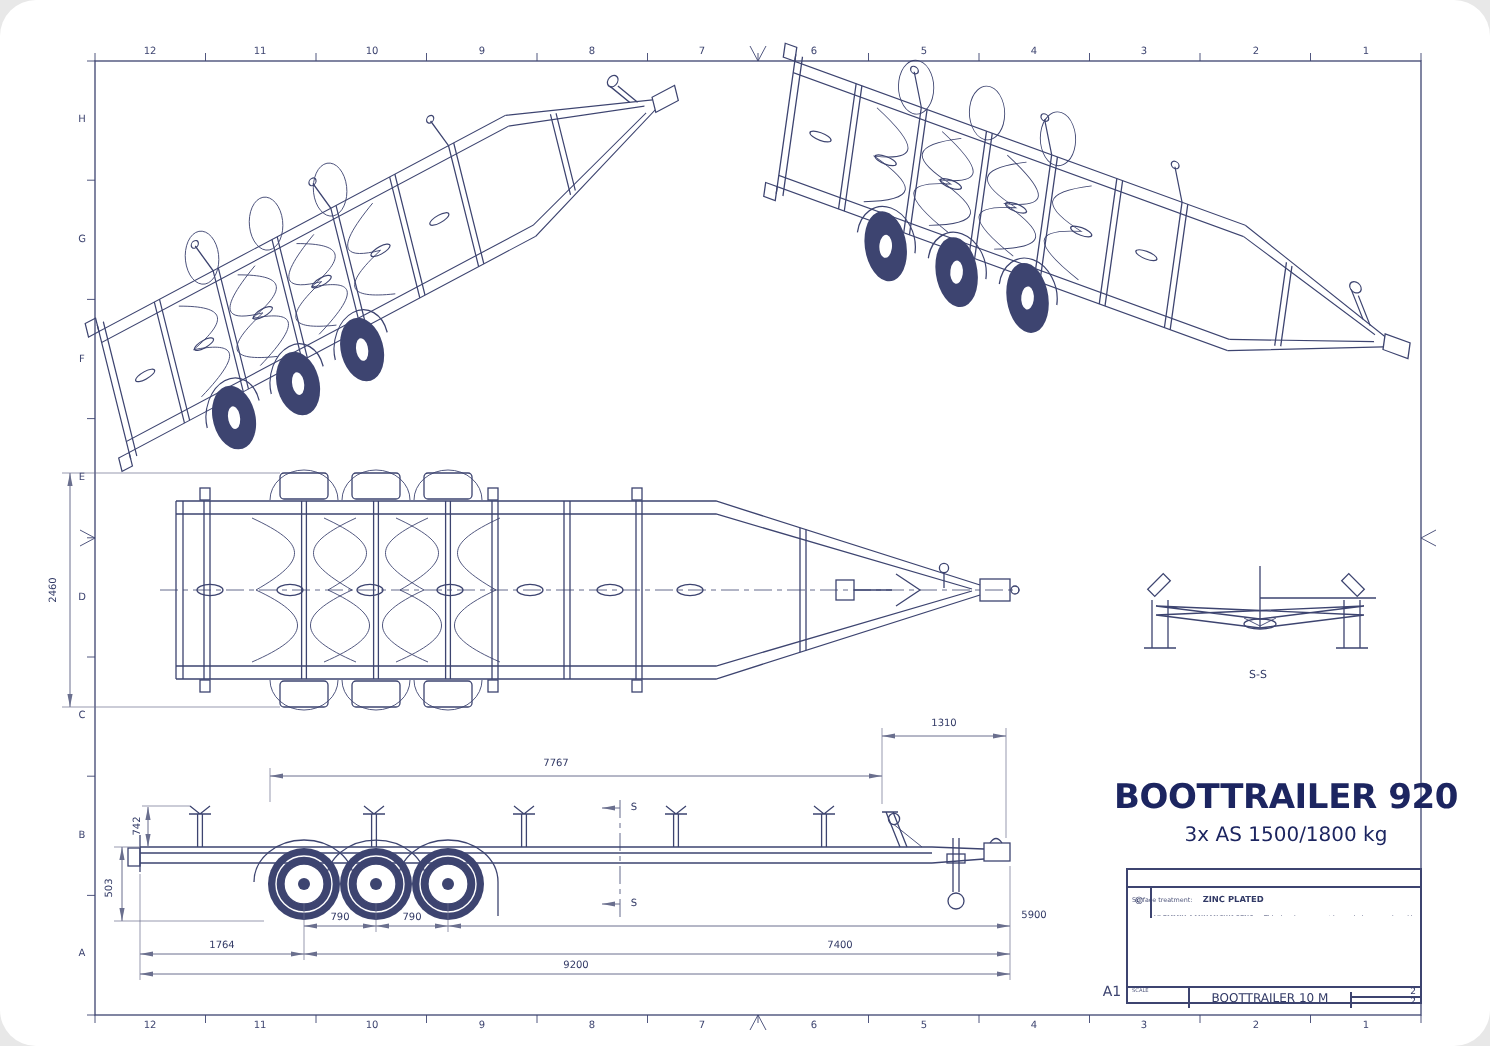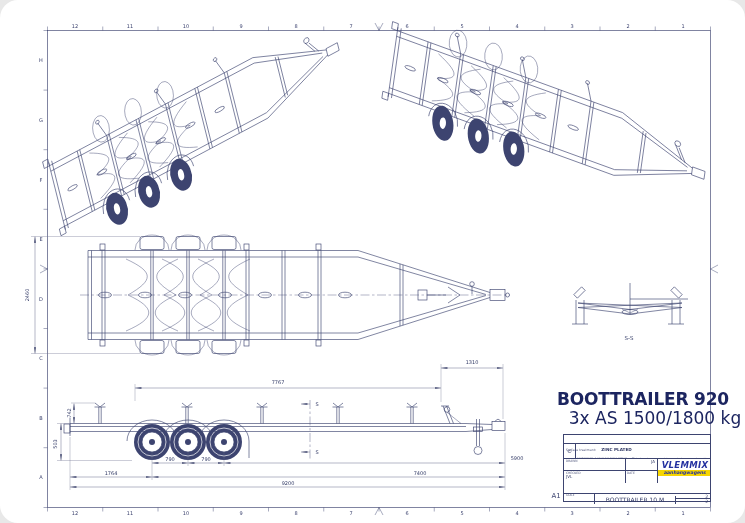--- a/index.html
+++ b/index.html
@@ -17,21 +17,21 @@
   .fd{fill:var(--line);stroke:none;}
   .fw{fill:#fff;stroke:none;}
   .rg{stroke:#fff;stroke-width:.7;fill:none;}
   .cl{stroke:var(--line);stroke-width:.4;stroke-dasharray:9 2.5 2.5 2.5;fill:none;}
   .ah{fill:var(--dim);stroke:none;}
   .t{position:absolute;font-size:5px;color:var(--text);white-space:nowrap;
      transform:translate(-50%,-50%);letter-spacing:0;}
   .tv{transform:translate(-50%,-50%) rotate(-90deg);}
   .zl{position:absolute;font-size:5px;color:var(--line);transform:translate(-50%,-50%);}
   .big{font-size:17px;font-weight:bold;color:var(--title);letter-spacing:-.2px;}
-  .sub{font-size:17px;color:var(--title);margin-left:12px;}
+  .sub{font-size:10px;color:var(--title);}
   .ss{font-size:5.5px;color:var(--text);}
   .a1{font-size:7px;font-weight:normal;color:var(--line);}
   
   #tb{position:absolute;left:563px;top:434px;width:148px;height:68px;
       border:.8px solid var(--line);box-sizing:border-box;color:var(--text);}
   #tb .row{position:absolute;left:0;right:0;box-sizing:border-box;}
   .bt{border-top:.6px solid var(--line);}
   .br{border-right:.6px solid var(--line);}
   .cell{position:absolute;box-sizing:border-box;overflow:hidden;}
   .lab{font-size:3px;color:var(--text);opacity:.85;display:block;line-height:1.1;}
@@ -295,47 +295,20 @@
   </div>
 
   <div class="row bt" style="top:8px;height:15px">
     <div class="cell br" style="left:0;top:0;width:12px;height:15px;text-align:center;font-size:5px;line-height:15px">©</div>
     <div class="cell" style="left:13px;top:1px;width:132px;height:13px">
       <span class="tiny" style="font-weight:bold">VLEMMIX AANHANGWAGENS</span>
       <span class="tiny">This drawing may not be copied or reproduced in whole or in part, nor disclosed to a third party without written permission.</span>
     </div>
   </div>
 
-  <div class="row bt" style="top:23px;height:24px">
-    <div class="cell br" style="left:0;top:0;width:62px;height:24px">
-      <div style="height:12px;border-bottom:.6px solid var(--line);padding:1px 2px;box-sizing:border-box">
-        <span class="lab">DRAWN</span>
-        <span class="val4">JVL</span>
-      </div>
-      <div style="height:12px;padding:1px 2px;box-sizing:border-box">
-        <span class="lab">CHECKED</span>
-
-      </div>
-    </div>
-    <div class="cell br" style="left:62px;top:0;width:32px;height:24px">
-      <div style="height:12px;border-bottom:.6px solid var(--line);padding:1px 2px;box-sizing:border-box">
-        <span class="val4" style="float:right">JA</span>
-      </div>
-      <div style="height:12px;padding:1px 1px;box-sizing:border-box">
-        <span class="lab">DATE</span>
-
-      </div>
-    </div>
-    <div class="cell" style="left:94px;top:0;width:52px;height:24px">
-      <div id="logo">
-        <div class="vx">VLEMMIX</div>
-        <div class="yb">aanhangwagens</div>
-      </div>
-    </div>
-  </div>
 
 
   <div class="row bt" style="top:58px;height:10px">
     <div class="cell br" style="left:0;top:0;width:31px;height:10px;padding:.5px 2px">
       <span class="lab" style="font-size:2.6px">SCALE</span>
 
     </div>
     <div class="cell br desc" style="left:31px;top:2px;width:81px;height:8px">BOOTTRAILER 10 M</div>
     <div class="cell" style="left:112px;top:0;width:35px;height:10px">
       <div style="height:5px;border-bottom:.6px solid var(--line);padding:0 1px;box-sizing:border-box">

